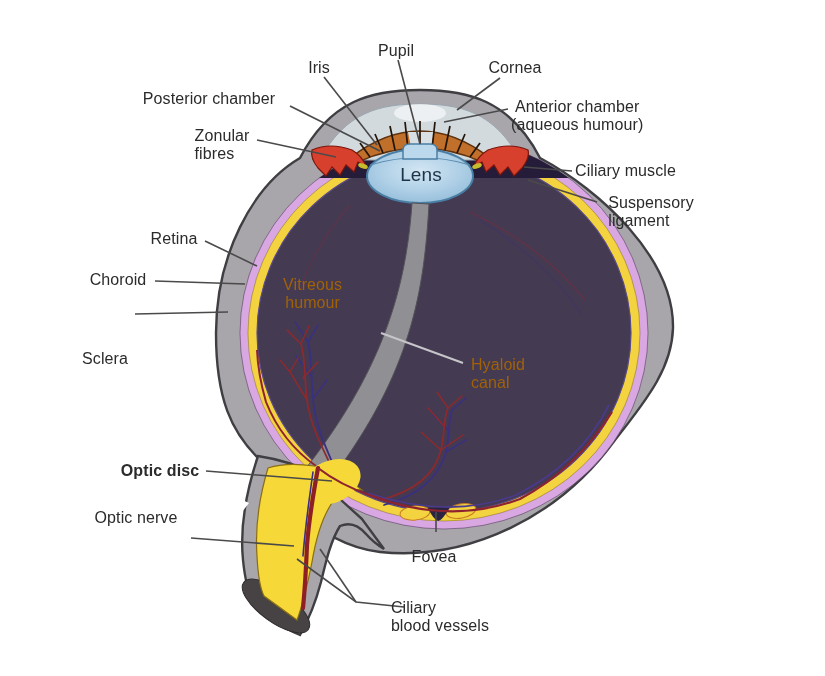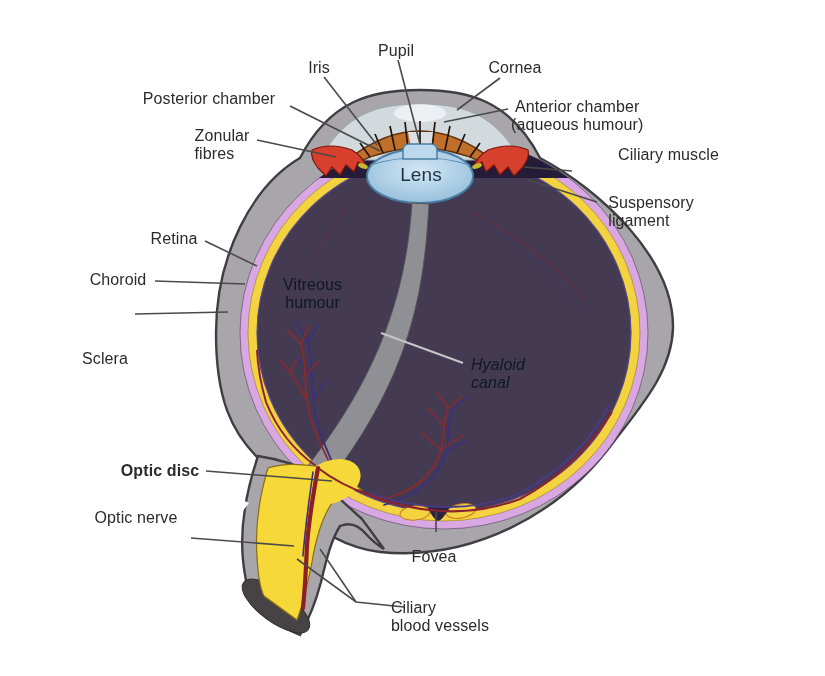--- a/index.html
+++ b/index.html
@@ -2,21 +2,21 @@
 <html><head>
 <meta charset="utf-8">
 <style>
   html,body{margin:0;padding:0;background:#ffffff;}
   .stage{position:relative;width:825px;height:676px;background:#ffffff;overflow:hidden;
          font-family:"Liberation Sans",sans-serif;}
   .stage svg{position:absolute;left:0;top:0;}
   .lbl{position:absolute;font-size:16px;line-height:1.12;letter-spacing:.1px;color:#2b2b2b;
        white-space:pre-line;transform:translate(-50%,-50%);}
   .lbl.left{transform:translate(0,-50%);text-align:center;}
-  .lbl.white{color:#0f172a;}
+  .lbl.white{color:#a16207;}
   .lbl.lens{font-size:19px;color:#1d3347;}
 </style>
 </head>
 <body>
 
 <div class="stage">
 
 <svg width="825" height="676" viewBox="0 0 825 676">
   <defs>
     <radialGradient id="lensGrad" cx="50%" cy="40%" r="70%">
@@ -130,30 +130,30 @@
 </svg>
 
 <div class="lbl" style="left:396px;top:51px;">Pupil</div>
 <div class="lbl" style="left:319px;top:68px;">Iris</div>
 <div class="lbl" style="left:515px;top:68px;">Cornea</div>
 <div class="lbl" style="left:209px;top:99px;">Posterior chamber</div>
 <div class="lbl left" style="left:511px;top:116px;">Anterior chamber
 (aqueous humour)</div>
 <div class="lbl" style="left:222px;top:145px;">Zonular
 fibres</div>
-<div class="lbl left" style="left:575px;top:155px;margin-left:43px;">Ciliary muscle</div>
+<div class="lbl left" style="left:575px;top:171px;">Ciliary muscle</div>
 <div class="lbl" style="left:651px;top:212px;">Suspensory
 ligament</div>
 <div class="lbl lens" style="left:421px;top:175px;">Lens</div>
 <div class="lbl" style="left:174px;top:239px;">Retina</div>
 <div class="lbl" style="left:118px;top:280px;">Choroid</div>
 <div class="lbl" style="left:105px;top:315px;margin-top:44px;">Sclera</div>
 <div class="lbl white left" style="left:283px;top:294px;">Vitreous
 humour</div>
-<div class="lbl white" style="left:498px;top:374px;font-style:italic;">Hyaloid
+<div class="lbl white" style="left:498px;top:374px;">Hyaloid
 canal</div>
 <div class="lbl" style="left:160px;top:471px;font-weight:bold;">Optic disc</div>
 <div class="lbl" style="left:136px;top:518px;">Optic nerve</div>
 <div class="lbl" style="left:434px;top:541px;margin-top:16px;">Fovea</div>
 <div class="lbl" style="left:440px;top:617px;">Ciliary
 blood vessels</div>
 
 </div>
 
 </body></html>

